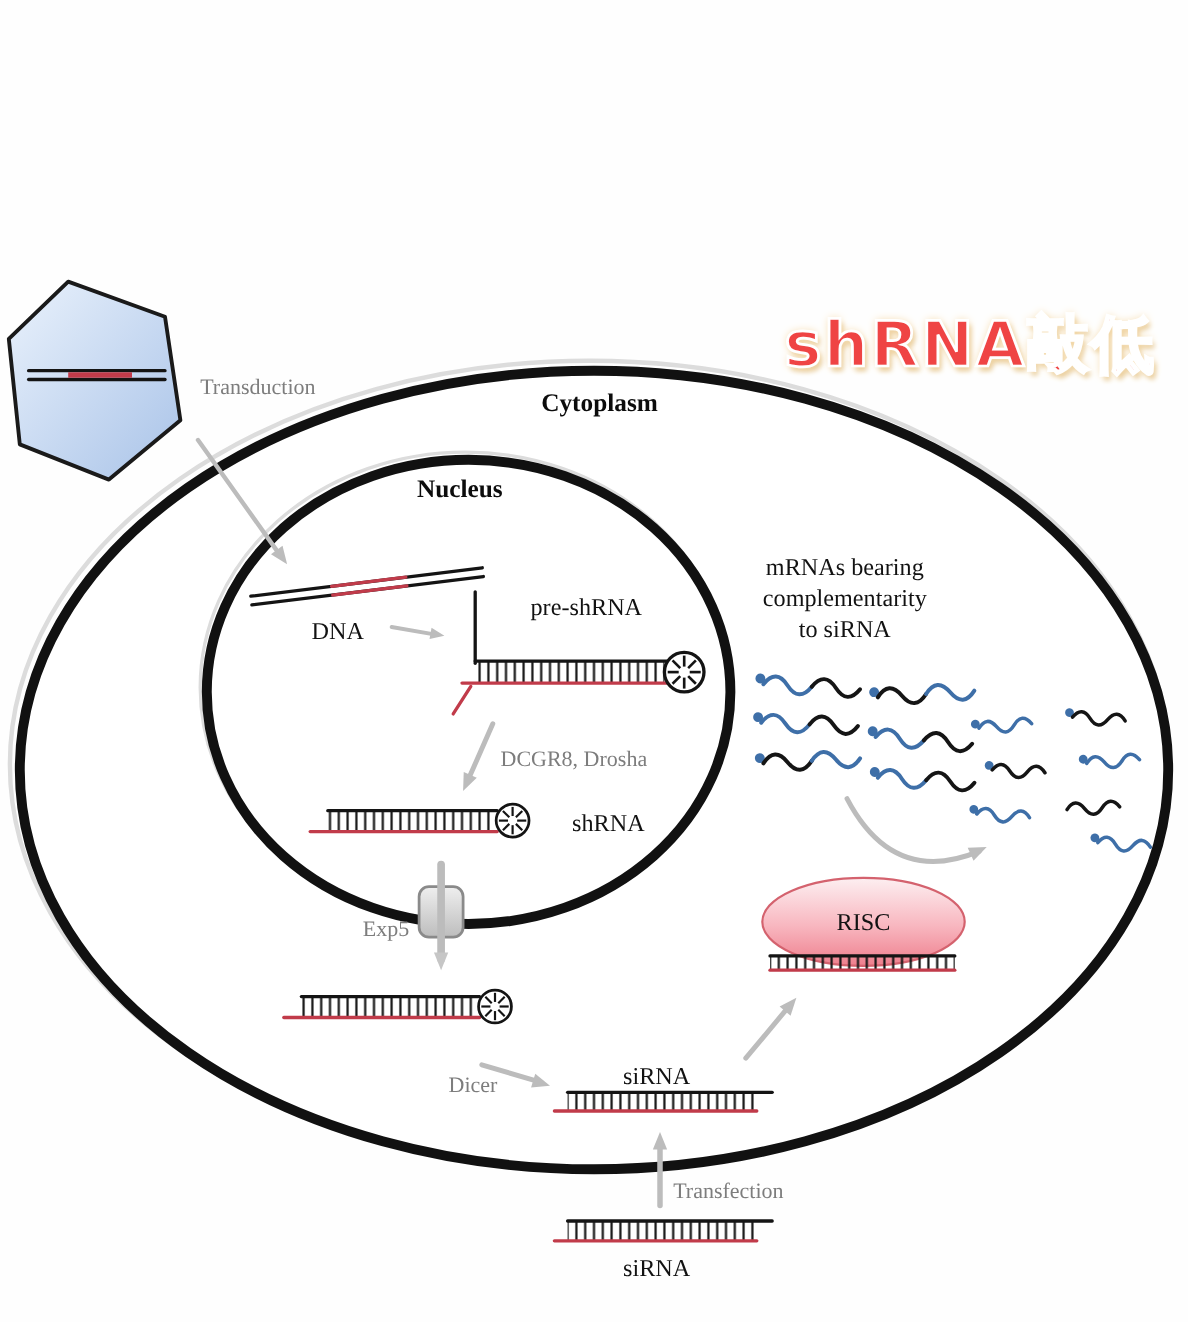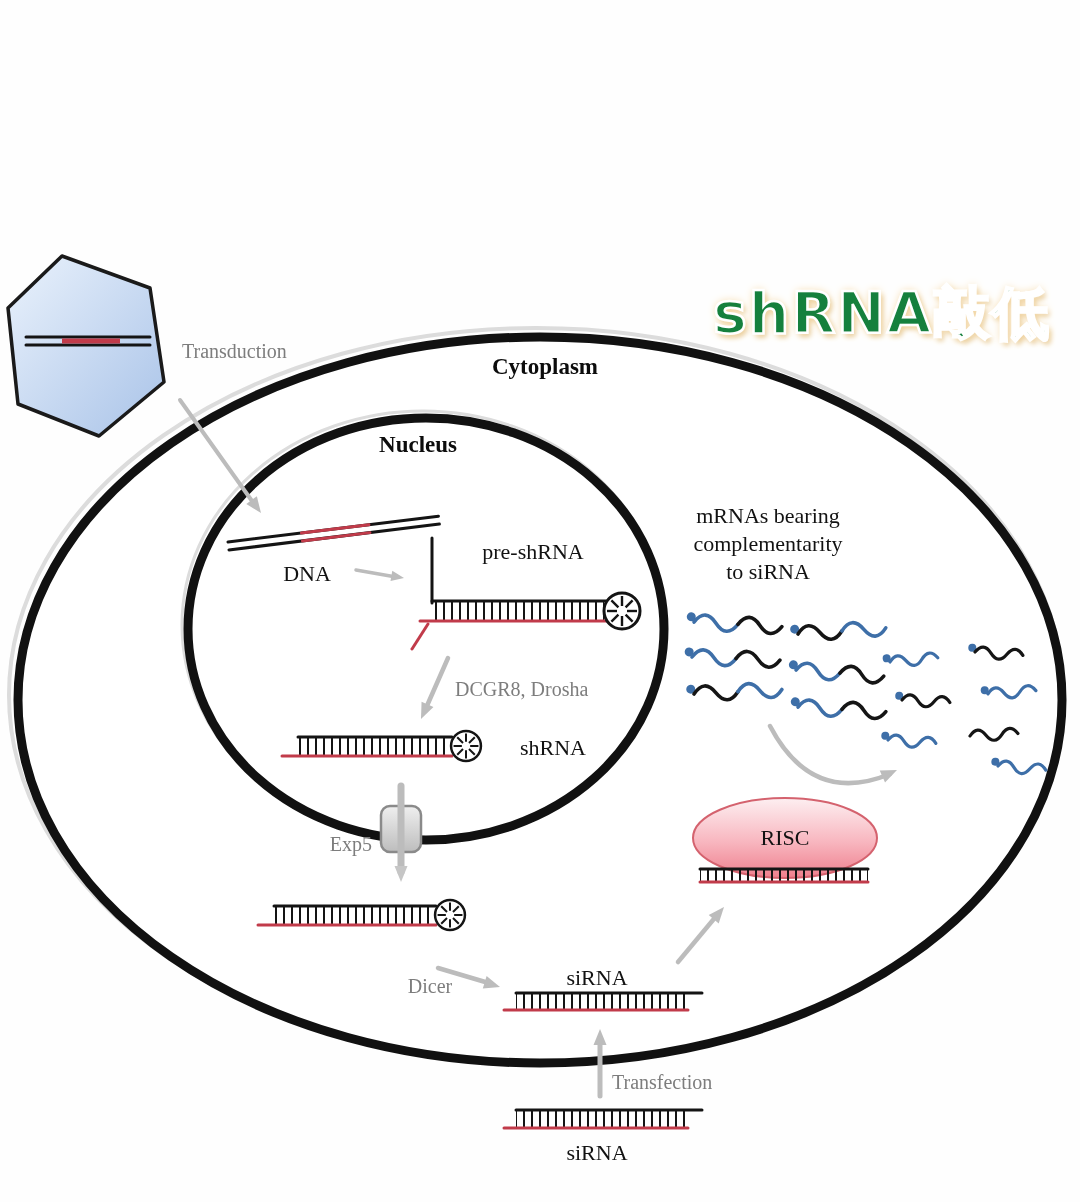--- a/index.html
+++ b/index.html
@@ -1,21 +1,21 @@
 <!DOCTYPE html>
 <html><head>
 <meta charset="utf-8">
 <style>
   html,body{margin:0;padding:0;background:#ffffff;}
   .stage{position:relative;width:1080px;height:1202px;background:#fefefe;overflow:hidden;
          font-family:"Liberation Serif", serif;}
   .stage svg{position:absolute;left:0;top:0;}
   .title{position:absolute;left:684px;top:276px;width:396px;text-align:center;
          font-family:"DejaVu Sans",sans-serif;font-size:57px;font-weight:bold;
-         letter-spacing:2px;color:#15803d;
+         letter-spacing:2px;color:#ef4444;
          -webkit-text-stroke:2.5px #ffffff;
          text-shadow:0 0 2px #ffffff,0 0 8px #f6d9a6,3px 4px 5px #e8cd9c;
          z-index:5;}
   .lab{font-family:"Liberation Serif",serif;font-size:22px;fill:#121212;}
   .lab-b{font-family:"Liberation Serif",serif;font-size:23px;font-weight:bold;fill:#0c0c0c;}
   .lab-g{font-family:"Liberation Serif",serif;font-size:20px;fill:#7d7d7d;}
   .bk{stroke:#141414;stroke-width:3;stroke-linecap:round;}
   .rd{stroke:#c13b4a;stroke-width:3;stroke-linecap:round;}
   .arw{stroke:#bcbcbc;fill:none;stroke-linecap:round;}
 </style>

